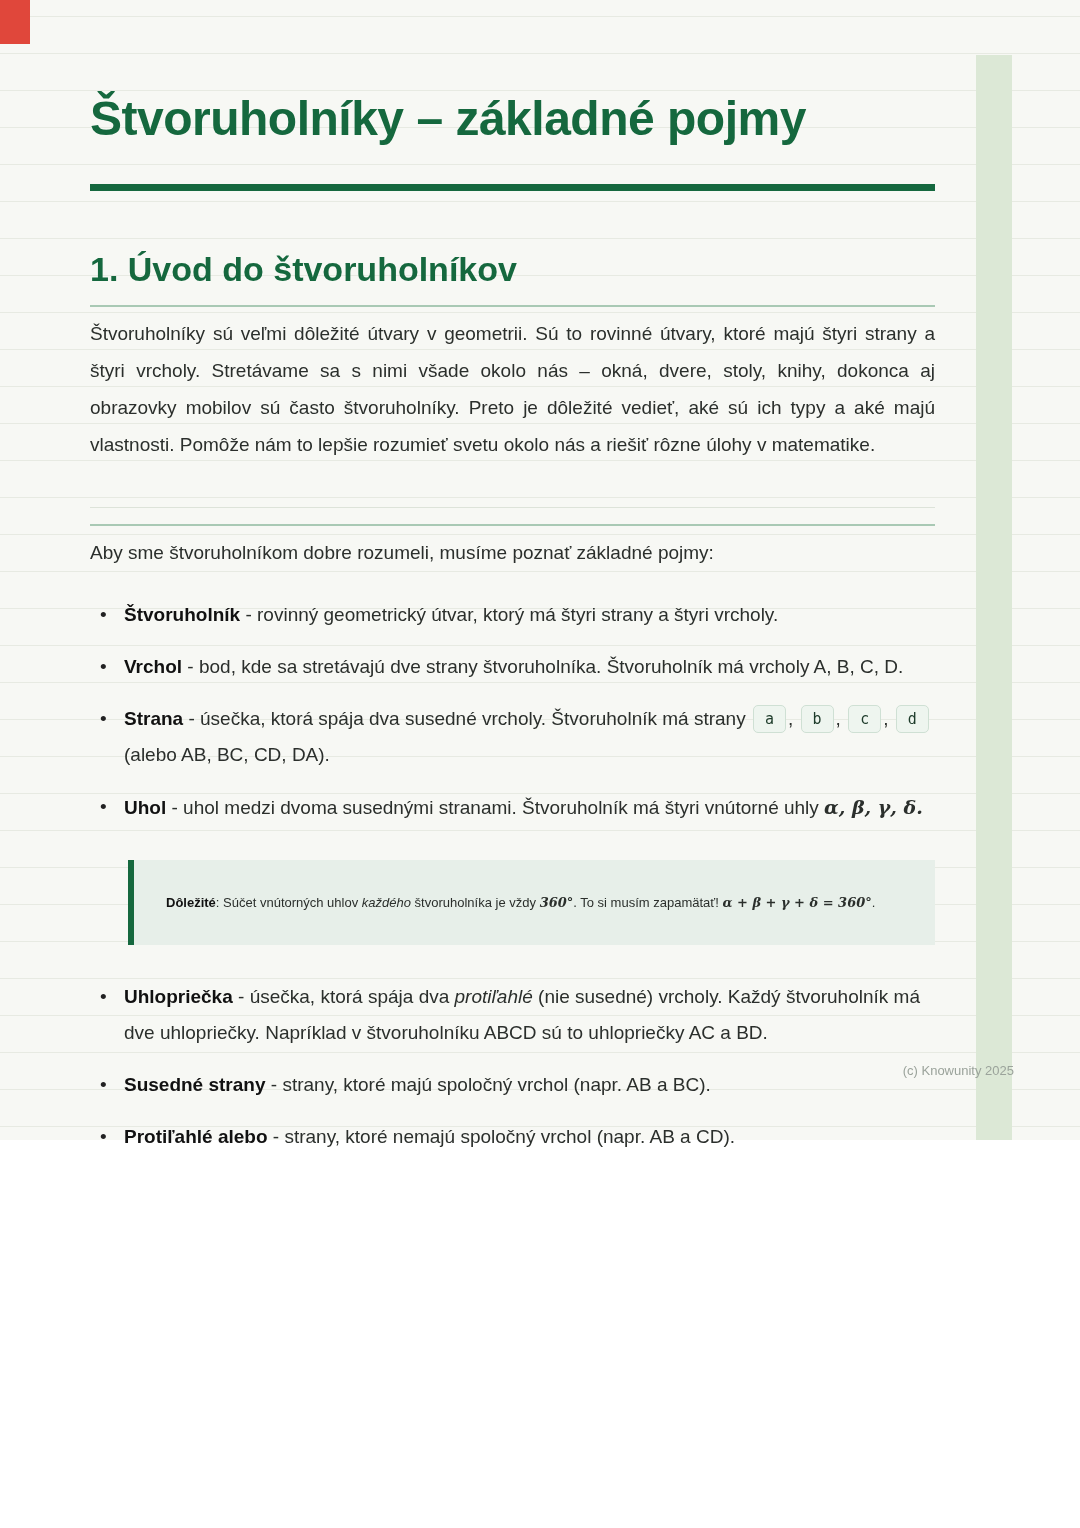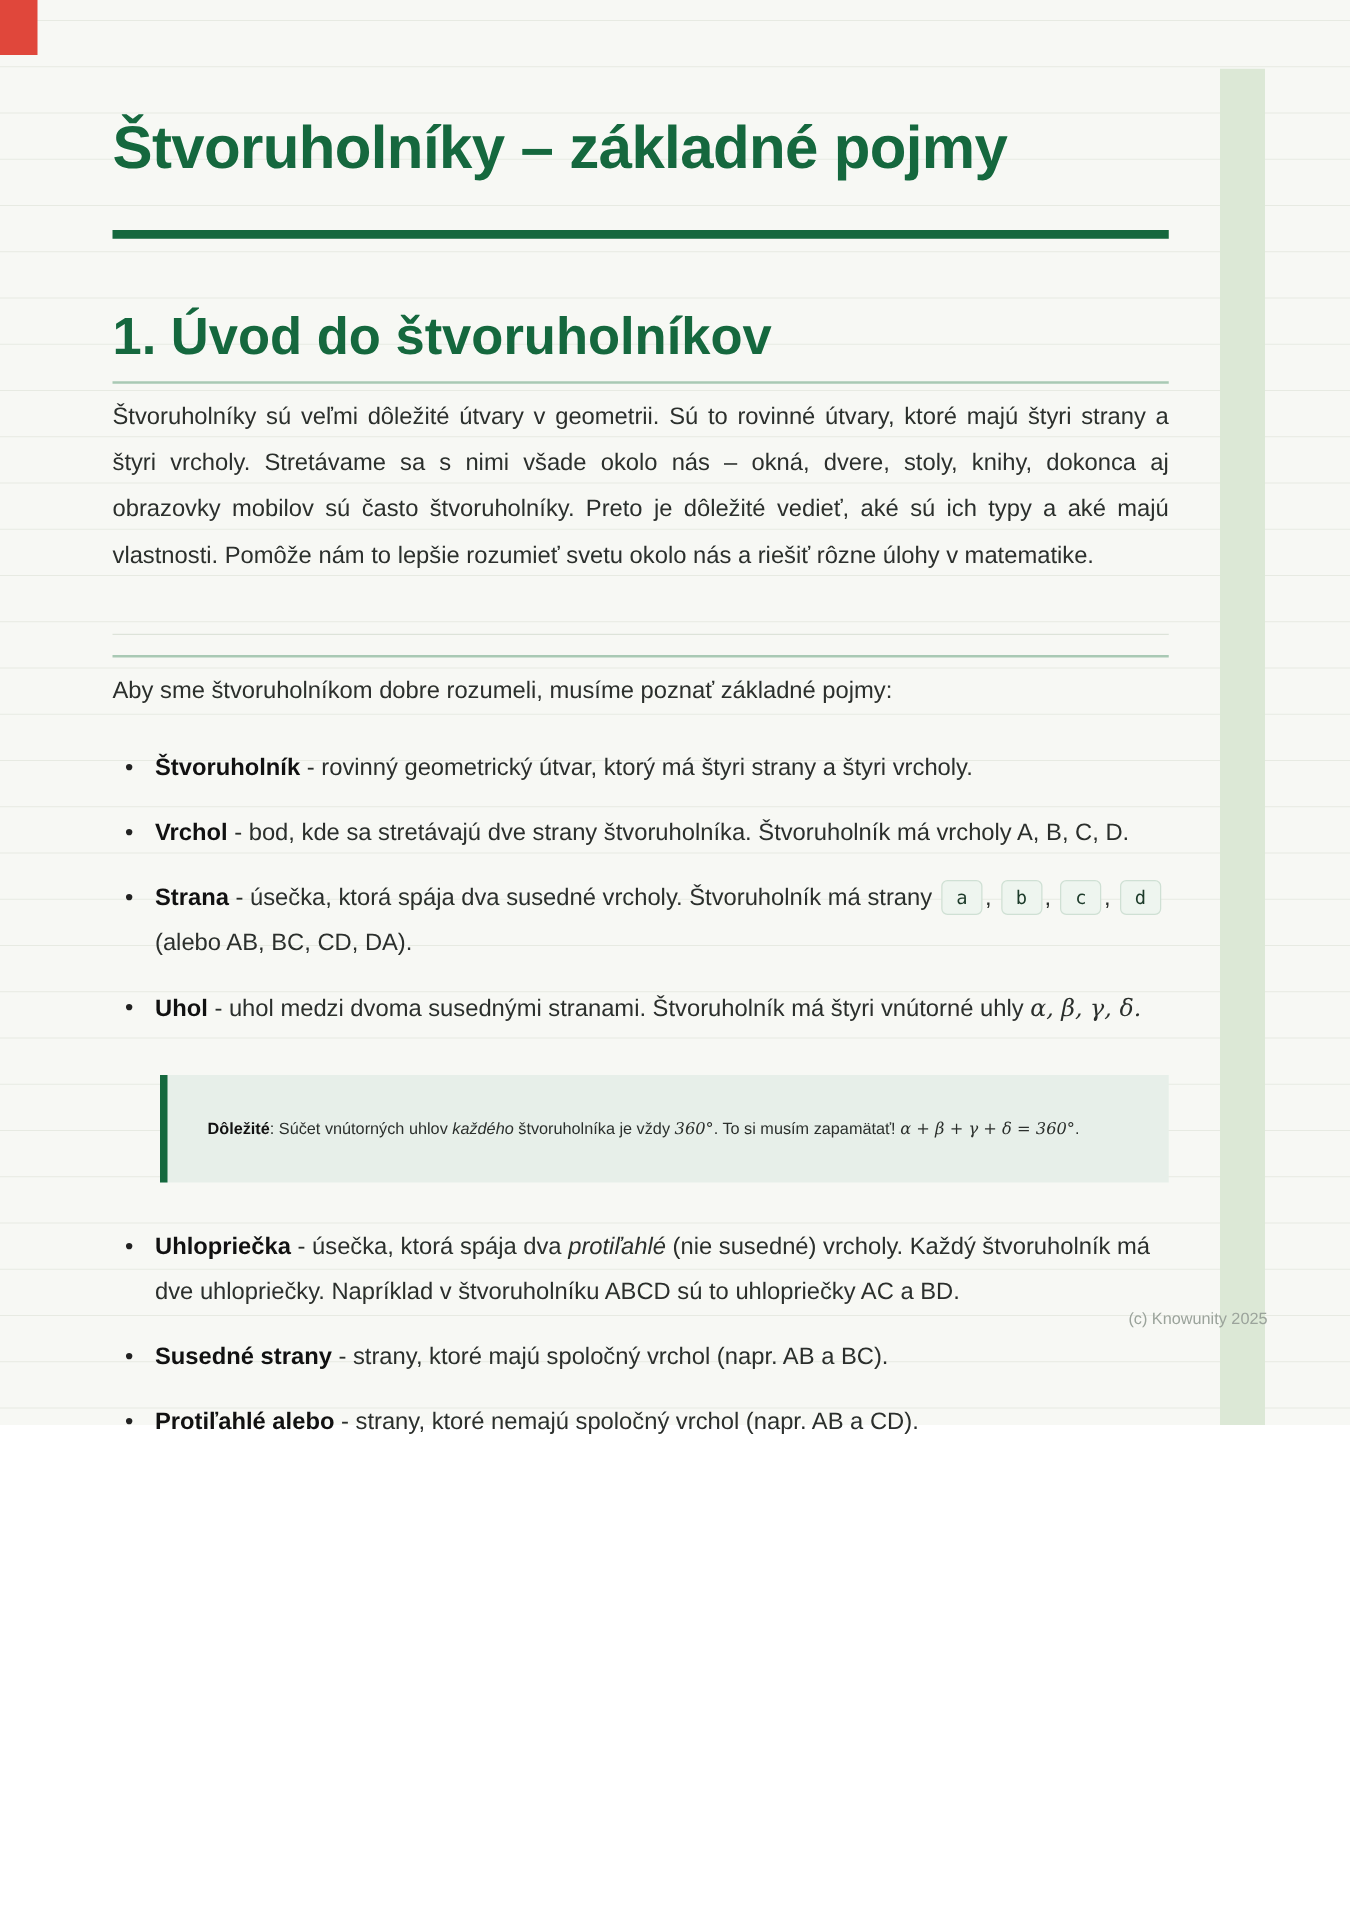--- a/index.html
+++ b/index.html
@@ -41,21 +41,21 @@
     font-weight: bold;
     color: #15683e;
     letter-spacing: -0.5px;
   }
   .title-rule {
     height: 7px;
     background: #15683e;
     margin-top: 30px;
   }
   h2.section-heading {
-    font-size: 42px;
+    font-size: 34px;
     line-height: 40px;
     font-weight: bold;
     color: #15683e;
   }
   .h2-rule {
     height: 2px;
     background: #a9c9b4;
     margin-top: 16px;
   }
   .s1-heading { margin-top: 58px; }
@@ -90,20 +90,21 @@
     left: 10px;
     top: 0;
     color: #222;
     font-size: 19px;
   }
   .term { font-weight: bold; color: #111; }
   .em-it { font-style: italic; }
   .math {
     font-family: "DejaVu Serif", serif;
     font-style: italic;
+    font-weight: bold;
   }
   .code-badge {
     display: inline-block;
     font-family: "DejaVu Sans Mono", monospace;
     font-size: 15px;
     line-height: 18px;
     padding: 4px 11px;
     background: #eef5ef;
     border: 1px solid #cfe0d4;
     border-radius: 5px;
@@ -117,21 +118,21 @@
     border-left: 6px solid #15683e;
     padding: 24px 30px 24px 32px;
     font-size: 13px;
     line-height: 37px;
     text-align: justify;
   }
   .callout .label { font-weight: bold; color: #111; }
   .footer {
     position: absolute;
     right: 66px;
-    bottom: 78px;
+    bottom: 62px;
     font-size: 13px;
     color: #9ba39b;
   }
 </style>
 </head>
 <body>
 
 <div class="page">
   <div class="red-corner"></div>
   <div class="right-strip"></div>

